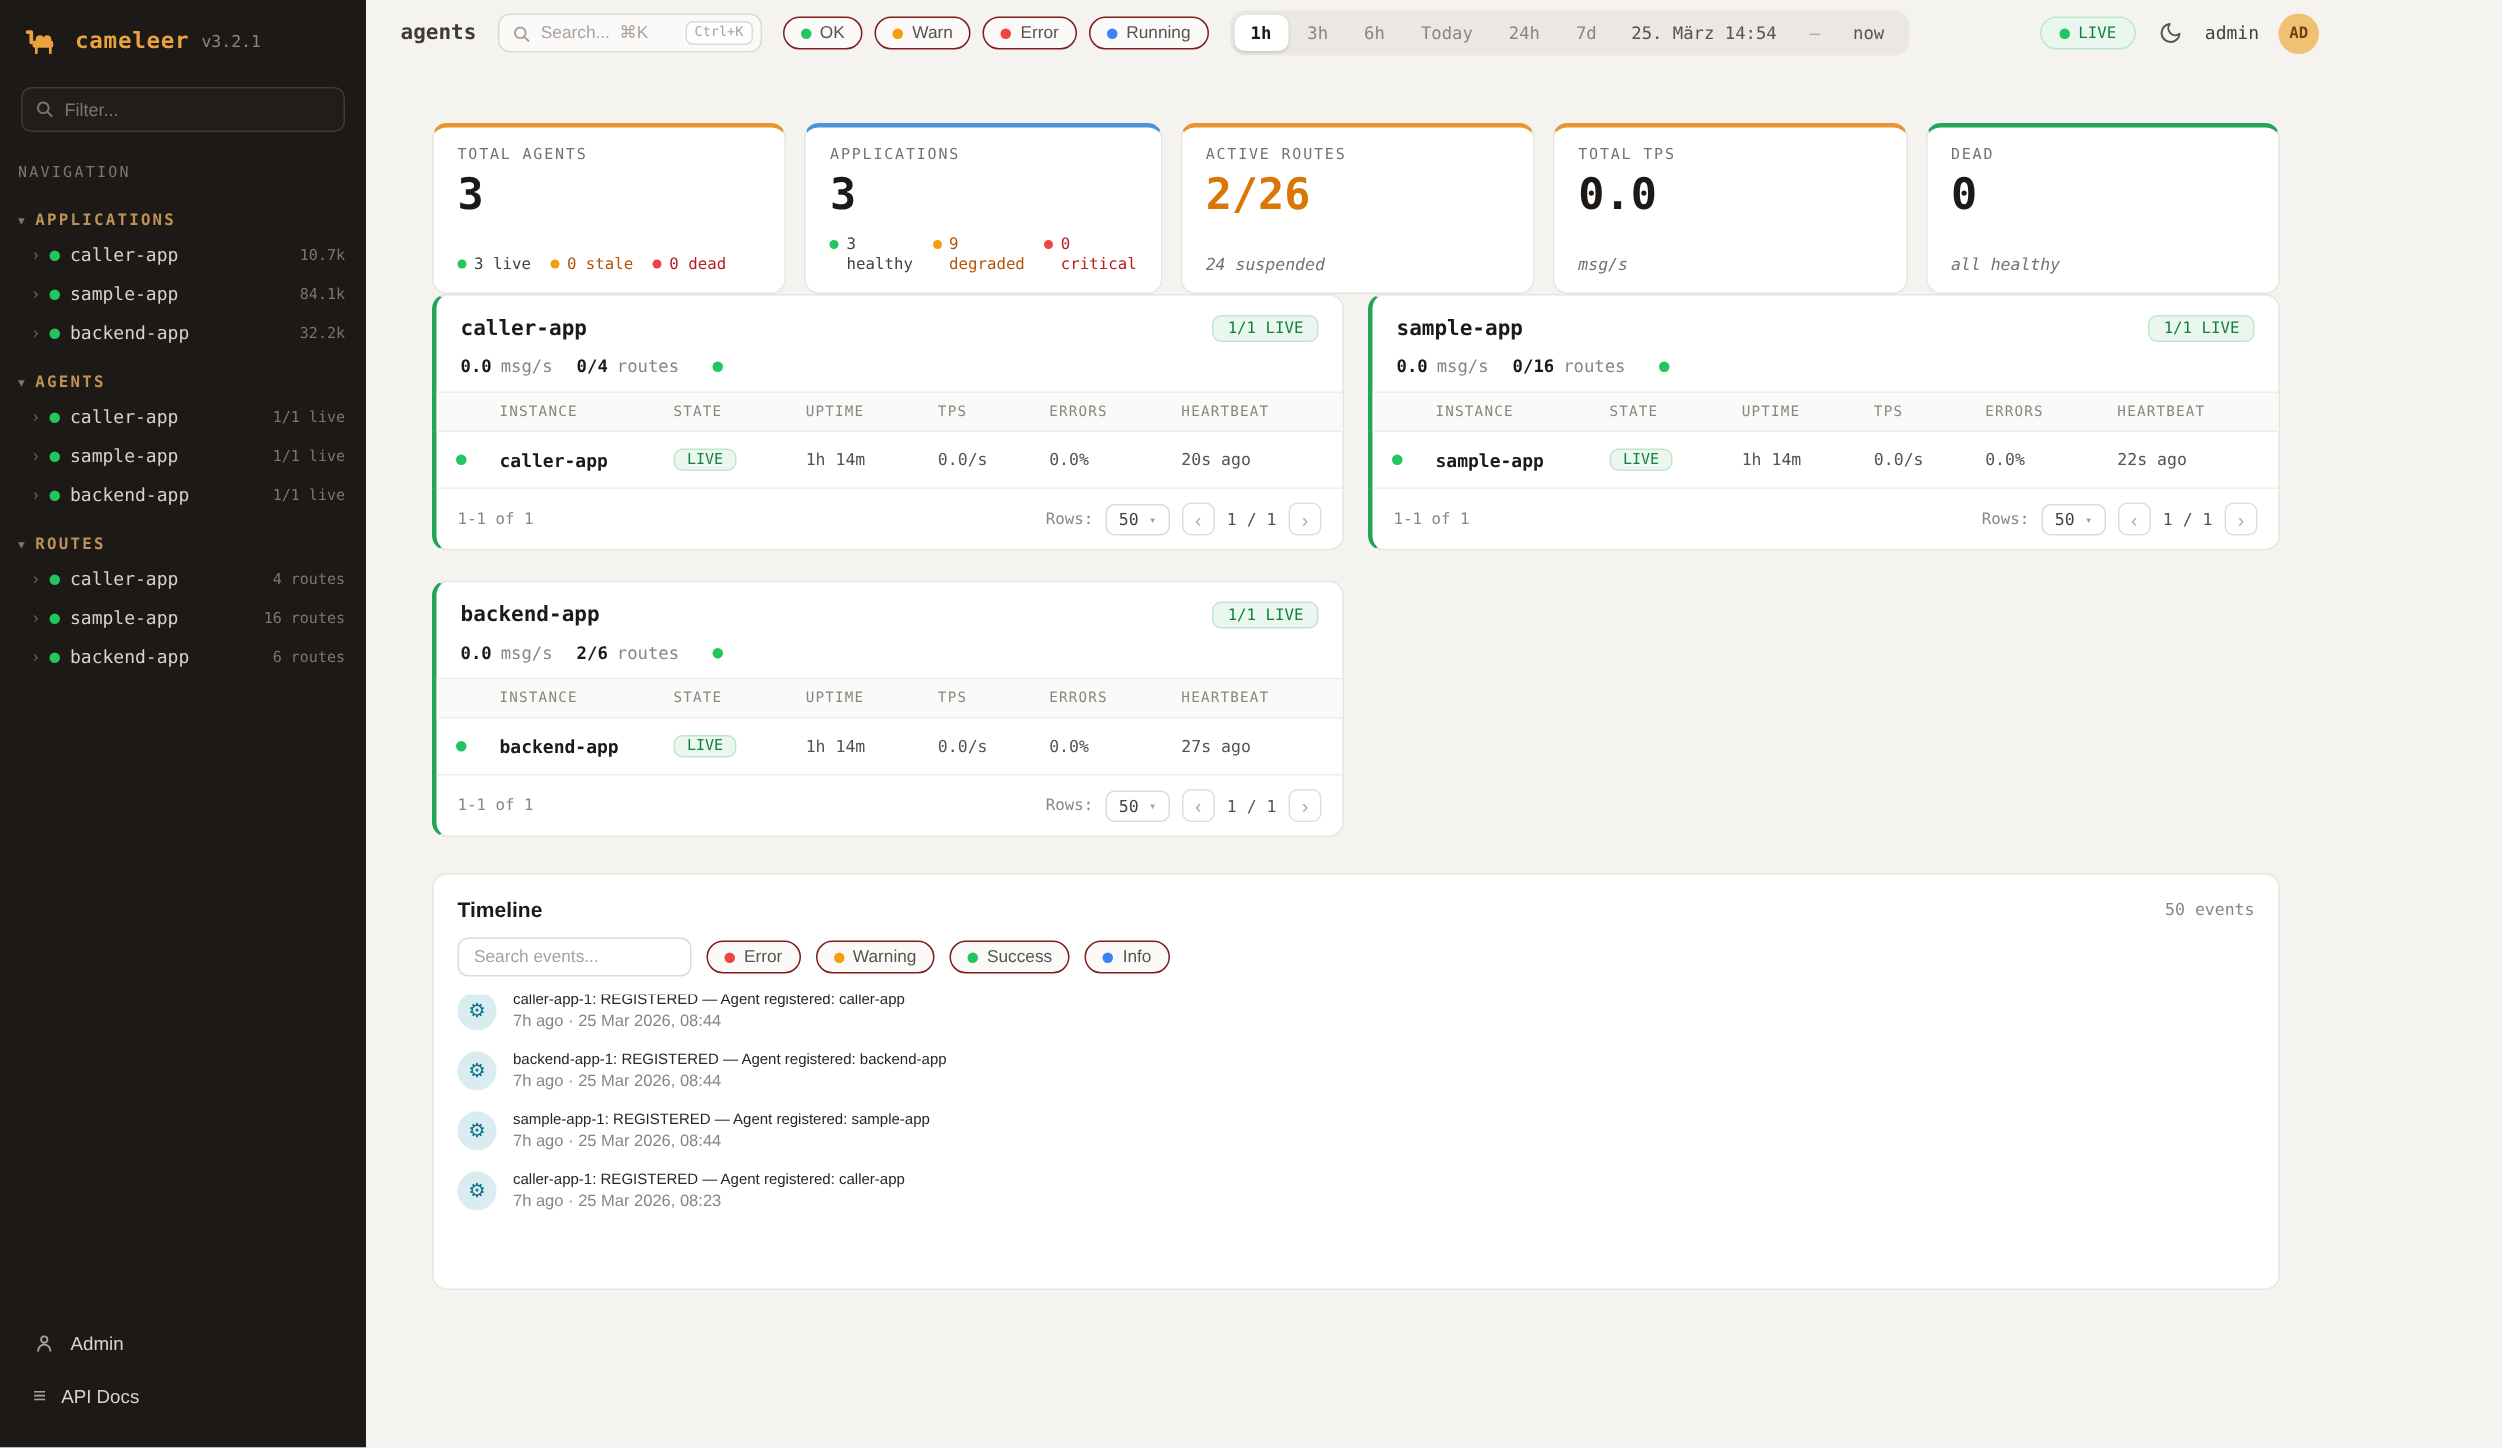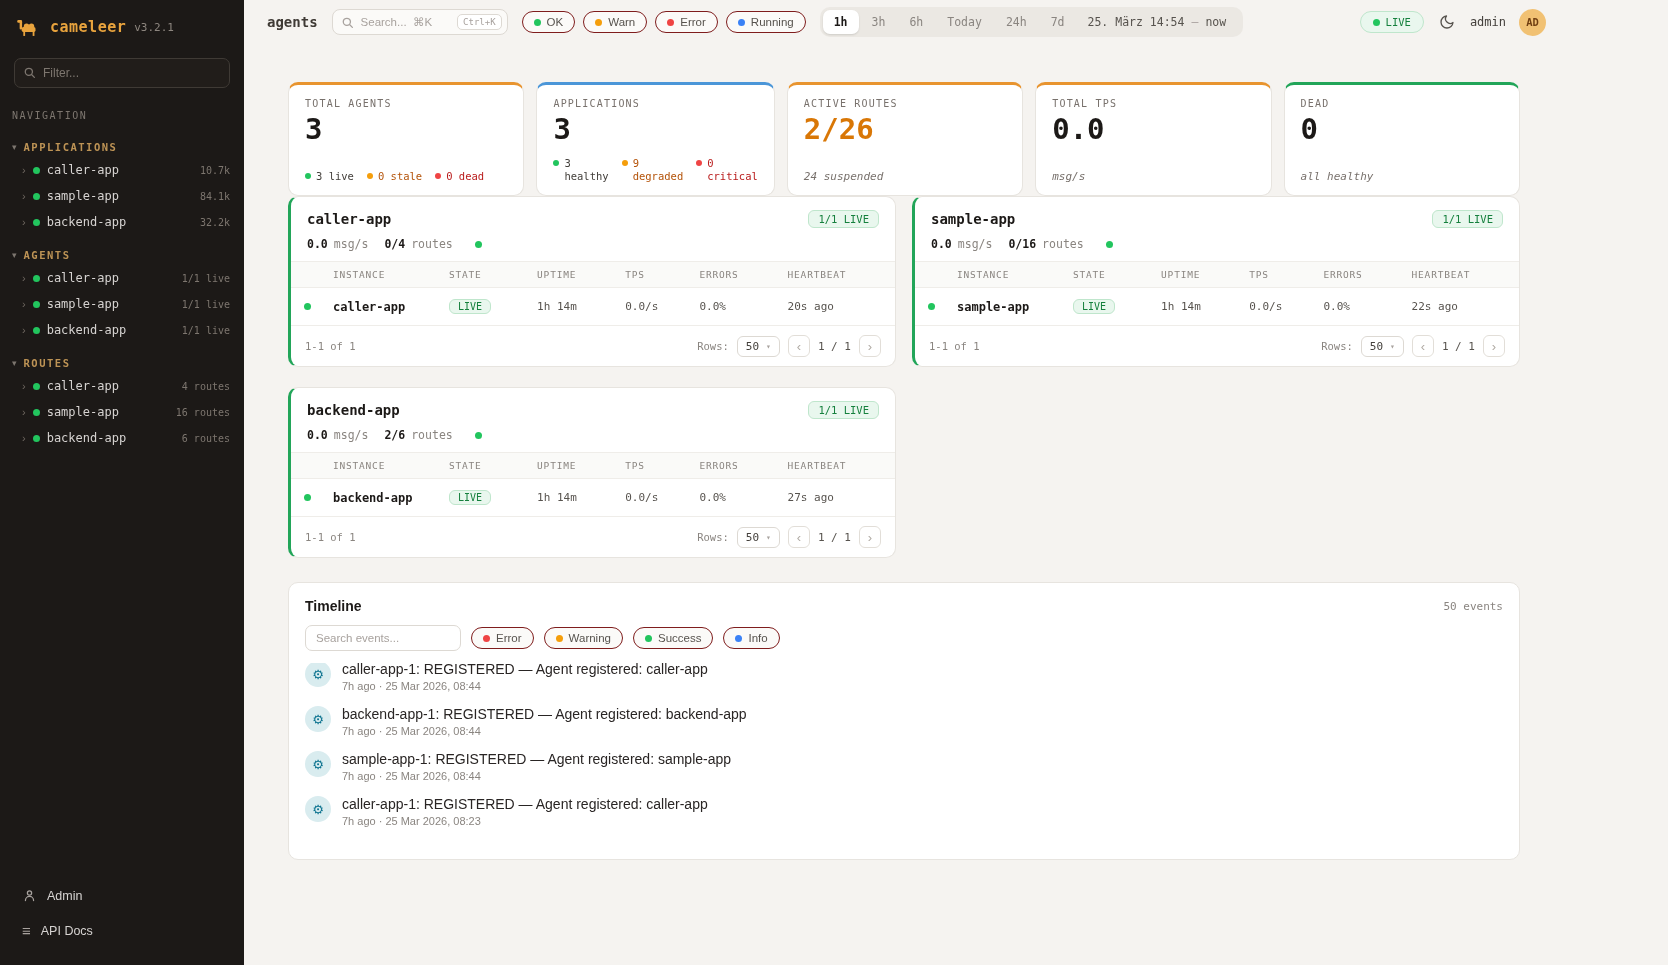--- a/index.html
+++ b/index.html
@@ -60,21 +60,21 @@
   .search-box input::placeholder { color:#a8a29e; }
   .kbd { position:absolute; right:6px; top:5px; border:1px solid #ddd9d3; border-radius:5px; background:#fff;
     font-family:"DejaVu Sans Mono",monospace; font-size:9px; color:#a8a29e; padding:2px 5px; }
   .chip-row { display:flex; gap:8px; }
   .chip { display:flex; align-items:center; gap:6px; border:1px solid #7f1d1d; background:#fbfaf8;
     border-radius:999px; padding:4px 11px; font-size:11.5px; color:#57534e; cursor:pointer; }
   .segmented { display:flex; align-items:center; background:#ebe8e3; border-radius:10px; padding:3px; gap:2px; }
   .seg-btn { border:none; background:transparent; border-radius:7px; padding:5px 11px; cursor:pointer;
     font-family:"DejaVu Sans Mono",monospace; font-size:11.5px; color:#8a8580; }
   .seg-btn.active { background:#fff; color:#1c1917; box-shadow:0 1px 2px rgba(0,0,0,.12); font-weight:bold; }
-  .date-text { font-family:"DejaVu Sans Mono",monospace; font-size:11.5px; color:#57534e; padding:0 14px 0 10px; display:flex; gap:7px; }
+  .date-text { font-family:"DejaVu Sans Mono",monospace; font-size:11.5px; color:#57534e; padding:0 14px 0 10px; display:flex; gap:22px; }
   .date-sep { color:#a8a29e; }
   .top-right { margin-left:auto; display:flex; align-items:center; gap:13px; }
   .live-pill { display:flex; align-items:center; gap:6px; background:#e9f7ee; border:1px solid #bfe6cc;
     color:#15803d; border-radius:999px; padding:4px 12px; font-family:"DejaVu Sans Mono",monospace; font-size:10.5px; cursor:pointer; }
   .icon-btn { background:none; border:none; cursor:pointer; display:flex; align-items:center; padding:2px; }
   .username { font-family:"DejaVu Sans Mono",monospace; font-size:12px; color:#44403c; }
   .avatar { width:27px; height:27px; border-radius:50%; background:#f1c173; color:#713f12;
     display:flex; align-items:center; justify-content:center; font-size:10.5px; font-weight:bold; cursor:pointer;
     font-family:"DejaVu Sans Mono",monospace; }
 
@@ -138,21 +138,21 @@
   .tl-count { font-family:"DejaVu Sans Mono",monospace; font-size:11px; color:#8a8580; }
   .tl-controls { display:flex; align-items:center; gap:10px; padding:0 16px 12px; }
   .tl-search { width:156px; border:1px solid #ddd9d3; border-radius:7px; background:#fff; padding:6px 10px;
     font-size:11.5px; color:#57534e; outline:none; font-family:"Liberation Sans","DejaVu Sans",sans-serif; }
   .tl-search::placeholder { color:#a8a29e; }
   .tl-events { overflow:hidden; height:196px; padding:0 6px; }
   .event { display:flex; align-items:flex-start; gap:11px; padding:7px 10px; }
   .event:first-child { margin-top:-9px; }
   .event-icon { width:26px; height:26px; border-radius:50%; background:#d9ecef; color:#0e7490;
     display:flex; align-items:center; justify-content:center; font-size:13px; flex-shrink:0; }
-  .event-title { font-size:14px; color:#292524; }
+  .event-title { font-size:10px; color:#292524; }
   .event-time { font-size:11px; color:#8a8580; margin-top:3px; }
 </style>
 </head>
 <body>
 
 <aside class="sidebar">
   <div class="logo-row">
     <svg width="26" height="22" viewBox="0 0 32 24">
       <g fill="#e8a33d">
         <rect x="7" y="12" width="17" height="6" rx="2"></rect>

